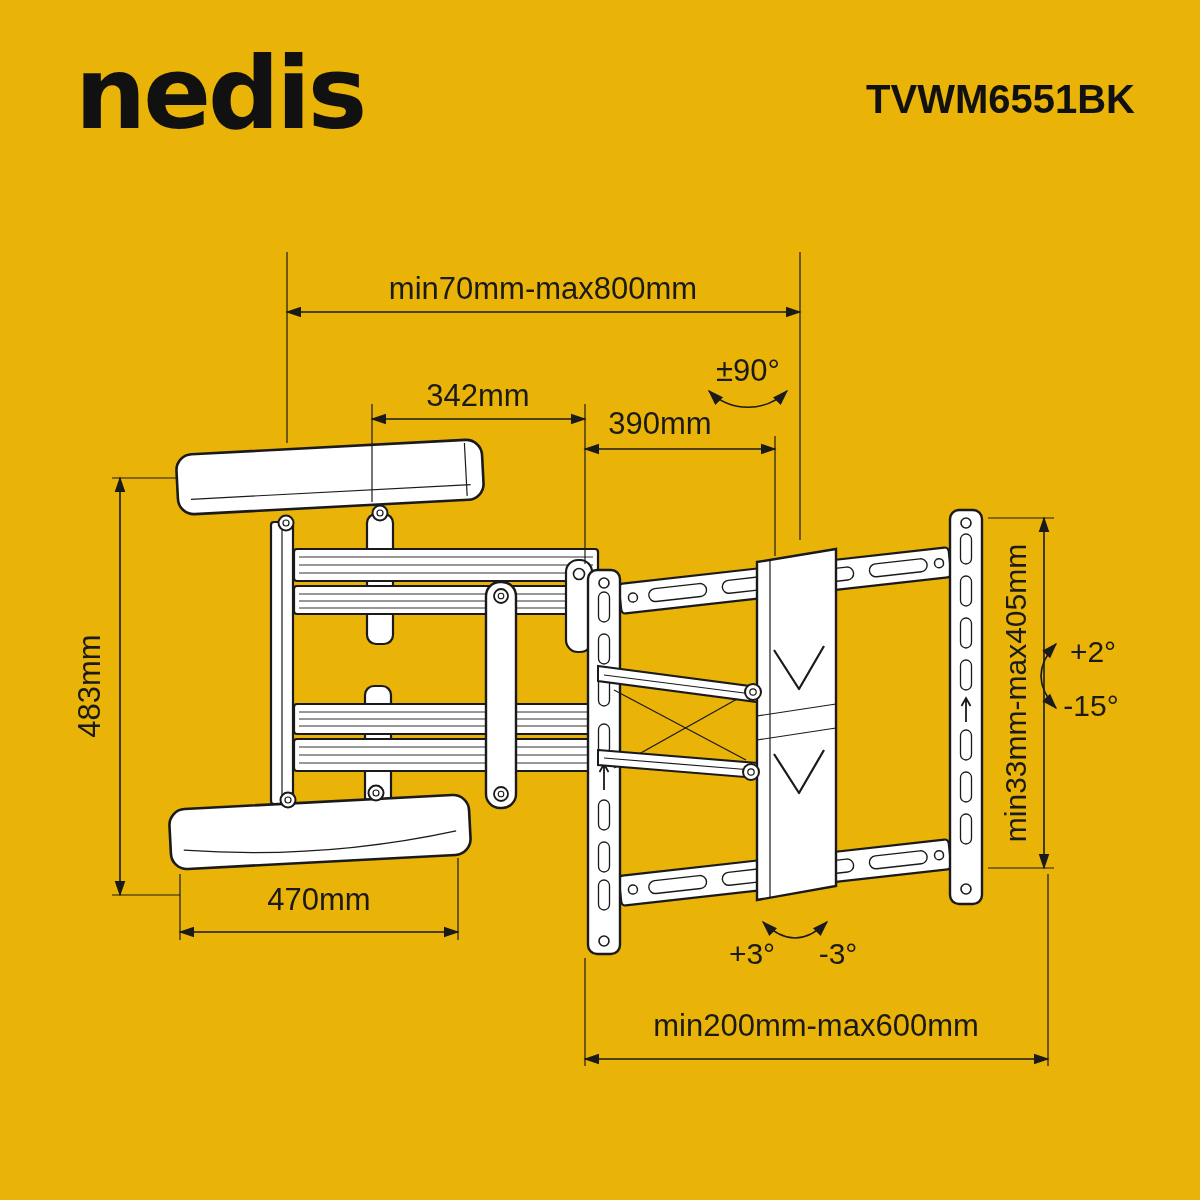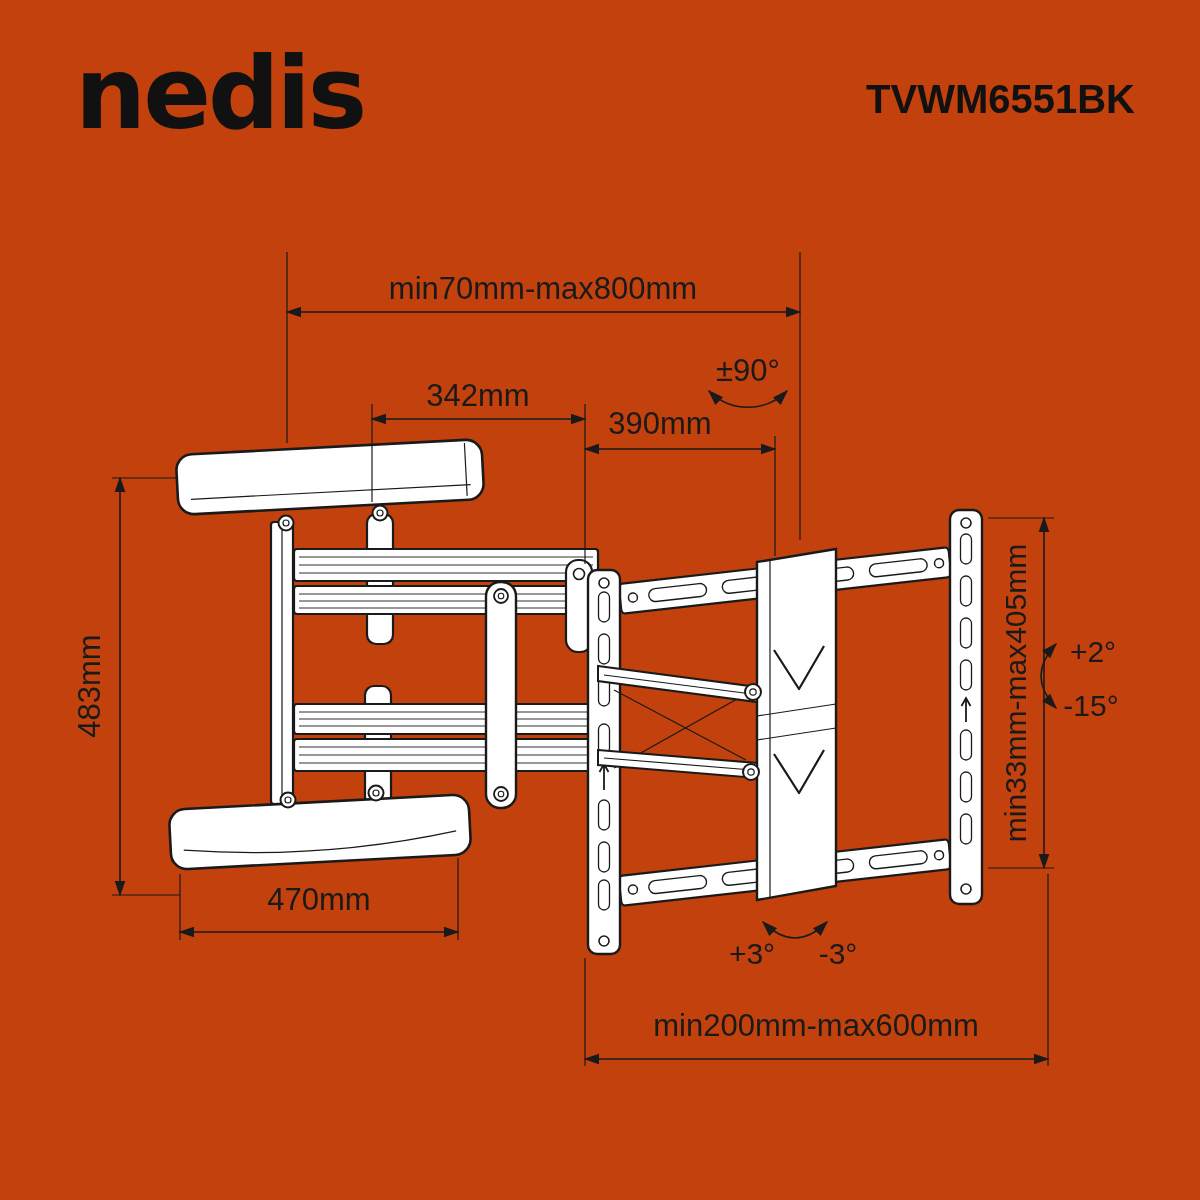--- a/index.html
+++ b/index.html
@@ -1,16 +1,16 @@
 <!DOCTYPE html>
 <html><head>
 <meta charset="utf-8">
 <style>
   html,body{margin:0;padding:0;background:#ffffff;}
-  .canvas{position:relative;width:1200px;height:1200px;background:#c2410c;overflow:hidden;text-align:right;}
+  .canvas{position:relative;width:1200px;height:1200px;background:#eab308;overflow:hidden;text-align:right;}
   svg{position:absolute;left:0;top:0;}
   .logo{font-family:"DejaVu Sans","Liberation Sans",sans-serif;font-size:100px;font-weight:700;letter-spacing:-3px;fill:#111111;}
   .model{font-family:"Liberation Sans","DejaVu Sans",sans-serif;font-size:40px;font-weight:700;fill:#111111;}
   .dim-text{font-family:"Liberation Sans","DejaVu Sans",sans-serif;font-size:31px;fill:#1a1a1a;}
   .dim-text-sm{font-family:"Liberation Sans","DejaVu Sans",sans-serif;font-size:30px;fill:#1a1a1a;}
   .part{fill:#ffffff;stroke:#1a1a1a;}
   .detail{fill:none;stroke:#1a1a1a;stroke-width:1.2;}
   .hatch{stroke:#1a1a1a;stroke-width:0.9;}
   .chev{fill:none;stroke:#1a1a1a;stroke-width:2.2;stroke-linejoin:round;}
   .ext{stroke:#1a1a1a;stroke-width:1.2;}

